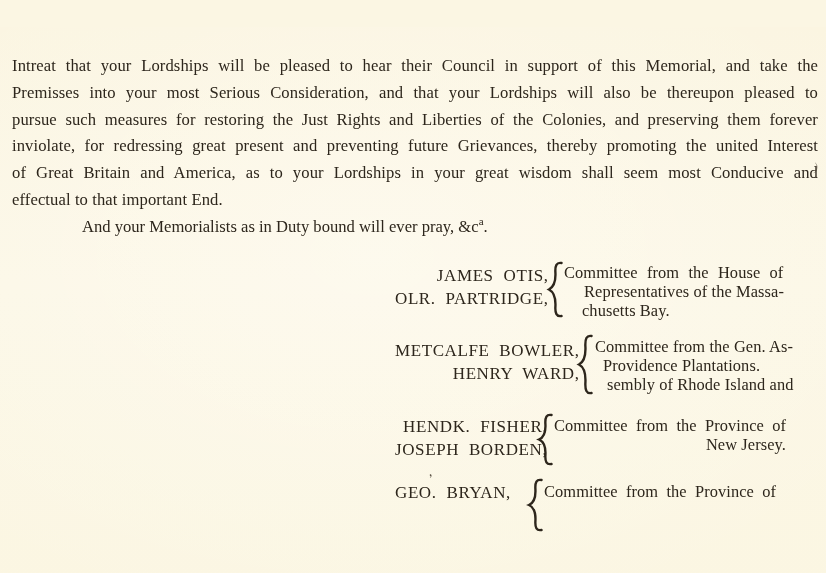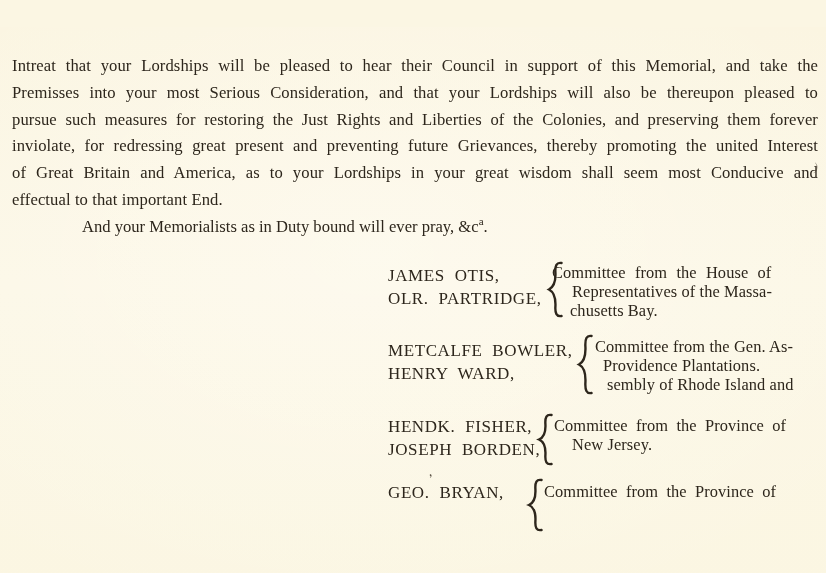--- a/index.html
+++ b/index.html
@@ -51,21 +51,22 @@
   }
 
   
   .sig {
     position: absolute;
     left: 384px;
     white-space: nowrap;
   }
   .sig .names {
     position: absolute;
-    left: 4px;
+    left: 11px;
+    text-align: right;
   }
   .sig .name {
     font-size: 17px;
     line-height: 22.5px;
     letter-spacing: 0.6px;
     word-spacing: 5px;
   }
   .sig .brace {
     position: absolute;
     top: 0;
@@ -77,37 +78,37 @@
   .sig .dline {
     font-size: 16.4px;
     line-height: 19.2px;
     letter-spacing: 0.1px;
   }
 
   
   .sig.b1 { top: 234px; }
   .sig.b1 .names { top: 4px; }
   .sig.b1 .brace { left: 162px; }
-  .sig.b1 .desc  { left: 168px; top: 2px; }
+  .sig.b1 .desc  { left: 180px; top: 2px; }
   .sig.b1 .dline.i1 { padding-left: 20px; }
   .sig.b1 .dline.i2 { padding-left: 18px; }
   .sig.b1 .dline.w  { word-spacing: 5px; }
 
   .sig.b2 { top: 307px; }
   .sig.b2 .names { top: 6px; }
   .sig.b2 .brace { left: 192px; }
   .sig.b2 .desc  { left: 211px; top: 3px; }
   .sig.b2 .dline.i1 { padding-left: 12px; }
   .sig.b2 .dline.i2 { padding-left: 8px; }
 
   .sig.b3 { top: 386px; }
   .sig.b3 .names { top: 3px; }
   .sig.b3 .brace { left: 152px; }
   .sig.b3 .desc  { left: 170px; top: 3px; }
-  .sig.b3 .dline.i1 { padding-left: 18px; }
+  .sig.b3 .dline.i1 { padding-left: 18px; text-align: right; }
   .sig.b3 .dline.w  { word-spacing: 4px; }
 
   .sig.b4 { top: 451px; }
   .sig.b4 .names { top: 4px; }
   .sig.b4 .brace { left: 142px; }
   .sig.b4 .desc  { left: 160px; top: 4px; }
   .sig.b4 .dline.i1 { padding-left: 16px; }
   .sig.b4 .dline.w  { word-spacing: 4px; }
 
   

